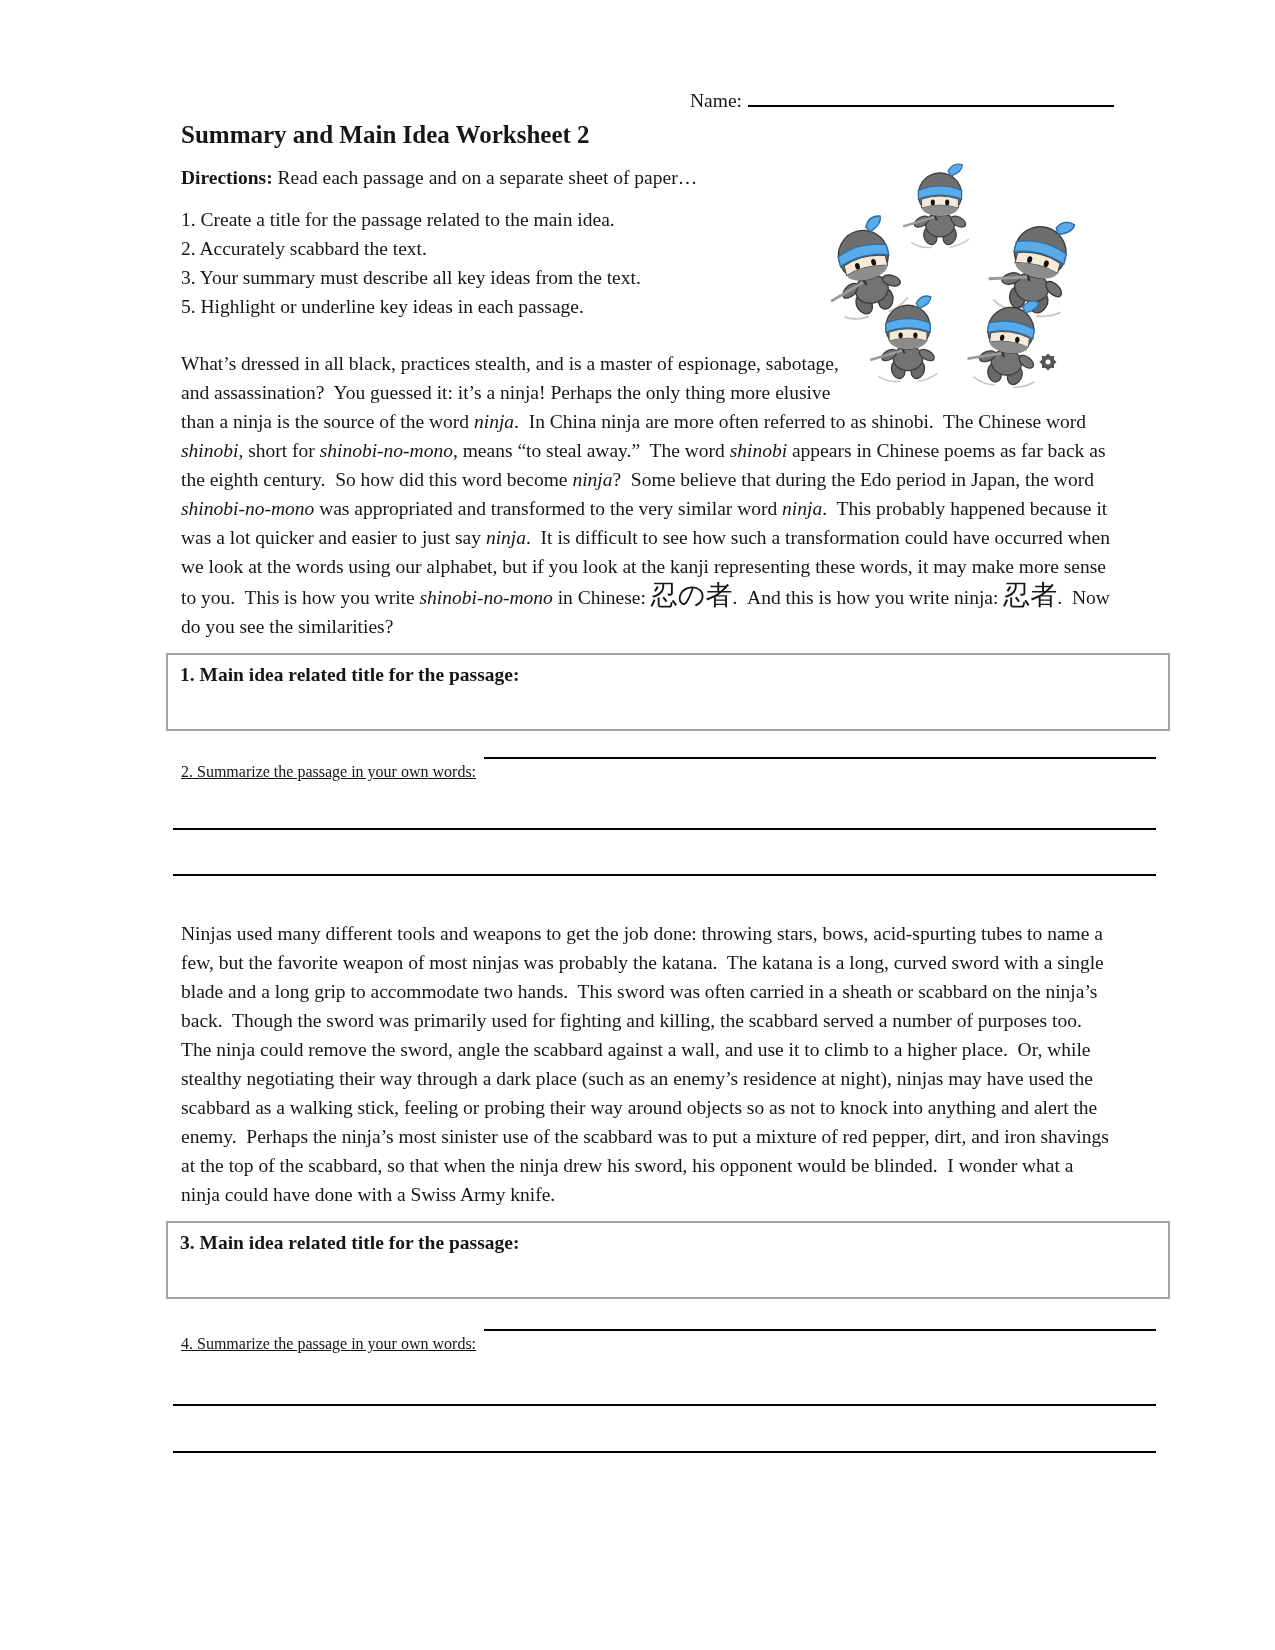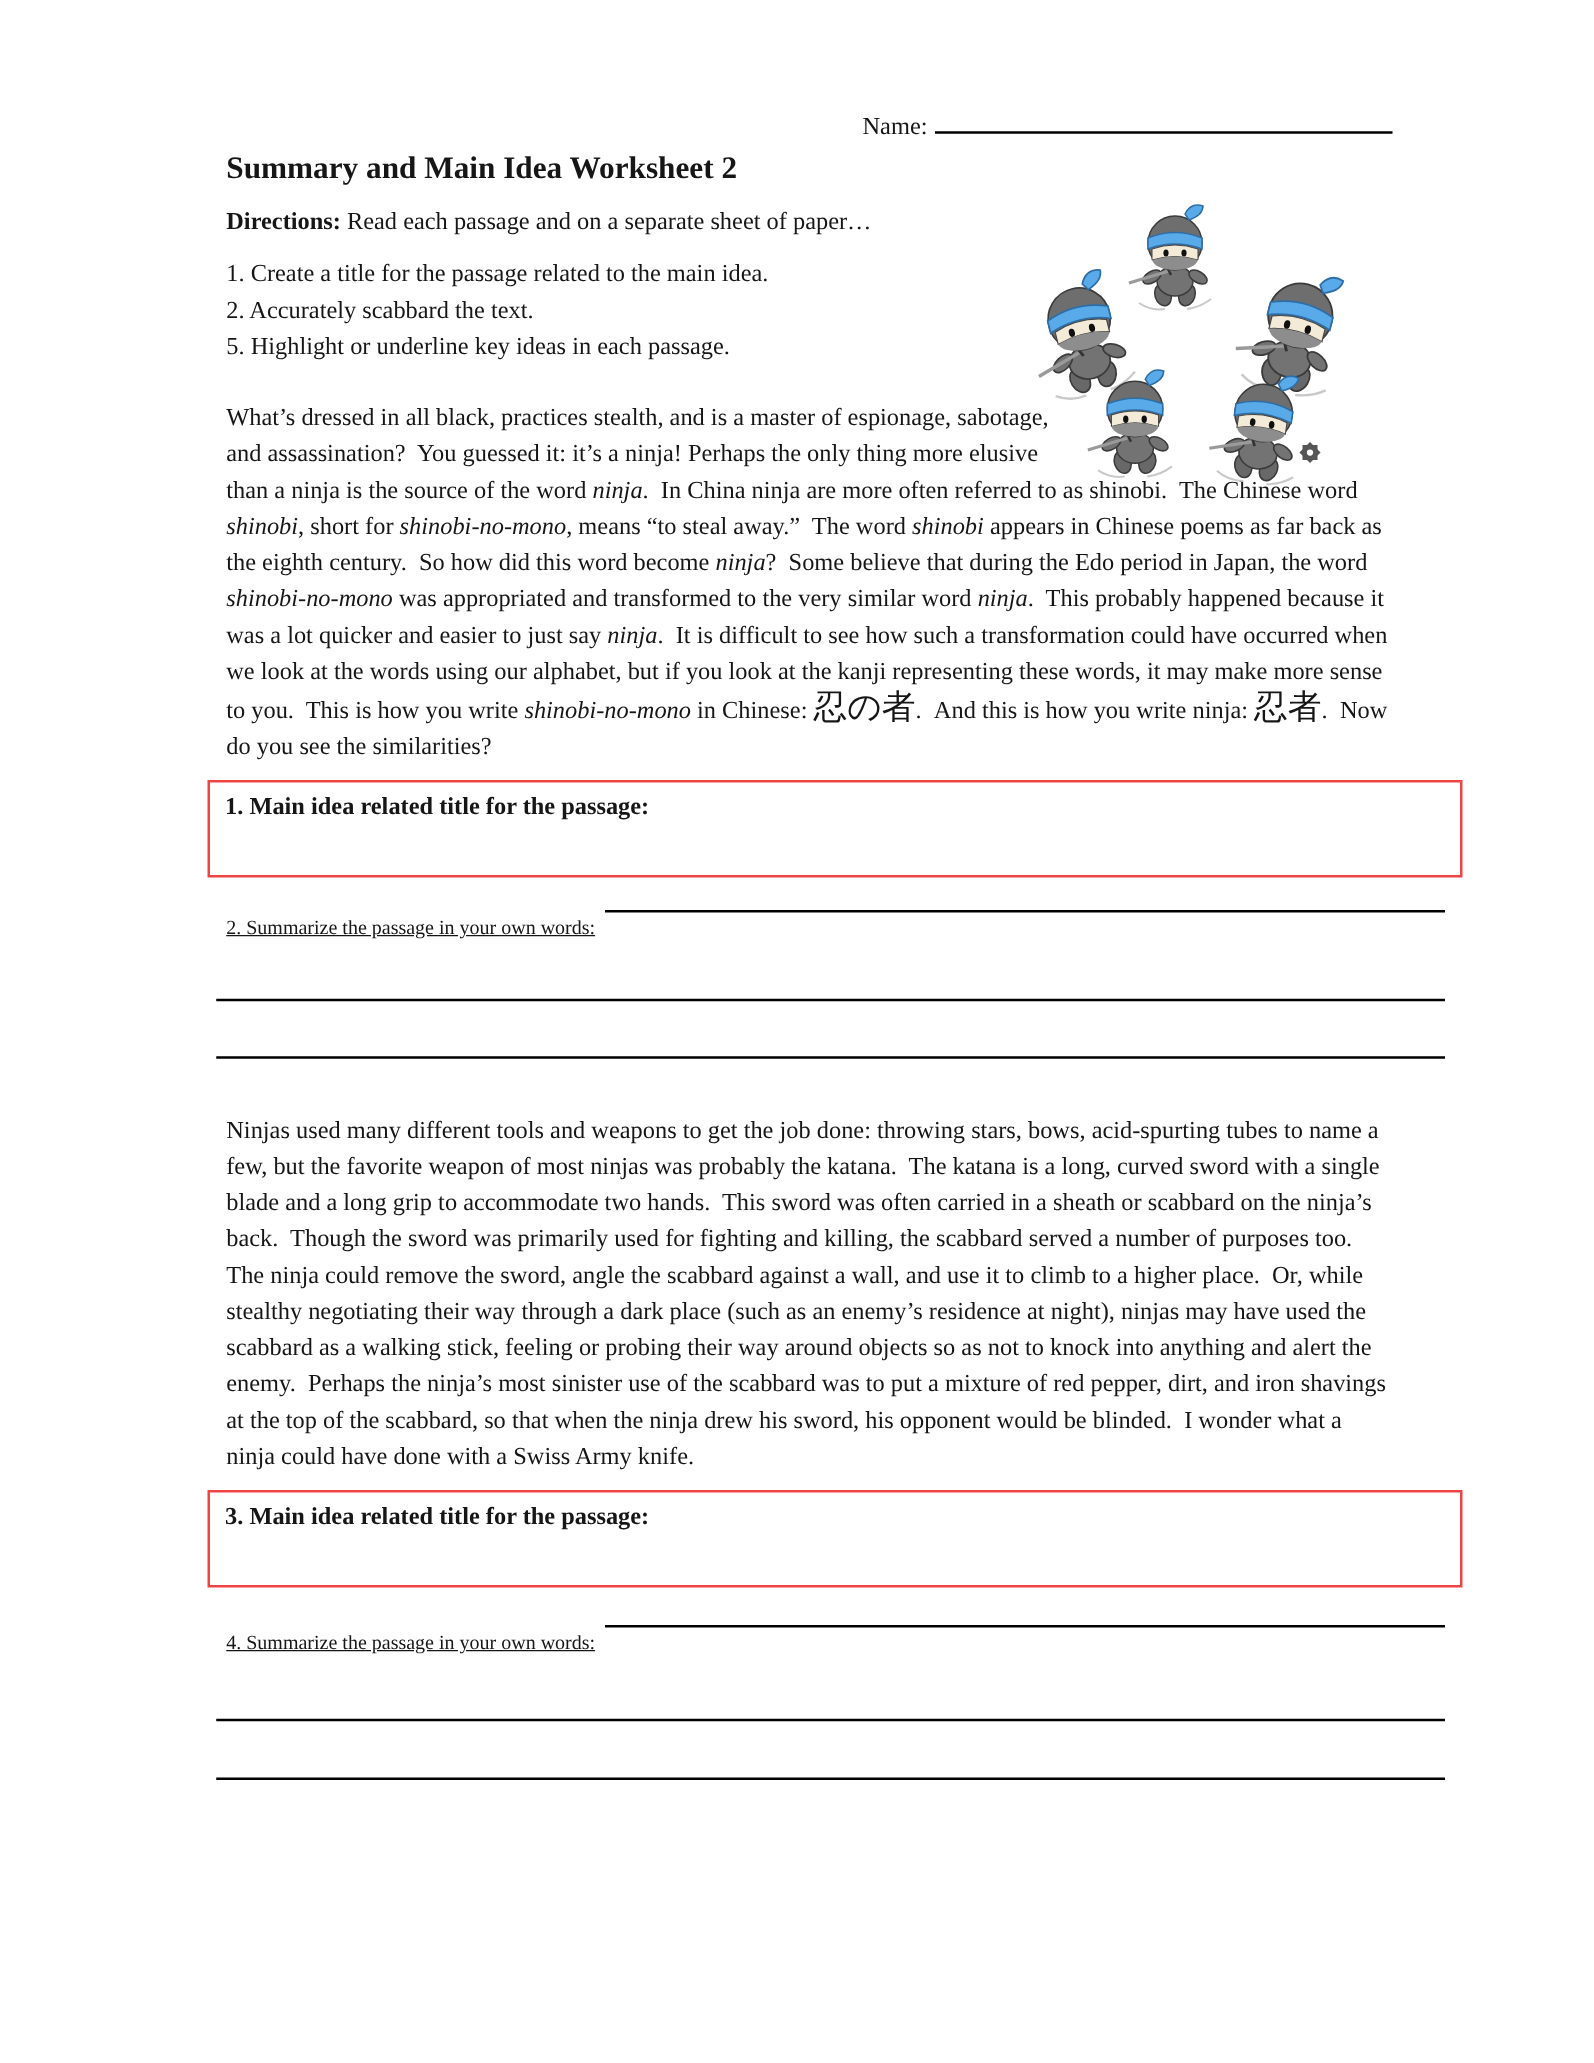--- a/index.html
+++ b/index.html
@@ -10,21 +10,21 @@
   .name-row{position:absolute;top:90px;left:690px;font-size:19.5px;white-space:nowrap;}
   .name-underline{display:inline-block;width:366px;height:15px;border-bottom:2px solid #000;margin-left:6px;}
   h1.title{font-size:25px;line-height:30px;font-weight:bold;margin:120px 0 0 0;}
   .directions{font-size:19.5px;line-height:27px;margin:14px 0 0 0;}
   ol.instructions{list-style:none;margin:14px 0 0 0;padding:0;font-size:19.5px;line-height:29px;}
   .passage{font-size:19.5px;line-height:29px;margin:28px 0 0 0;padding-right:59px;
            white-space:pre-wrap;}
   .passage.p2{margin-top:43px;}
   .float-spacer{float:right;width:258px;height:58px;}
   .kanji{font-size:27px;line-height:1;font-family:"DejaVu Sans",sans-serif;}
-  .answer-box{border:2px solid #ef4444;height:58px;padding:8px 12px;margin:12px 0 0 -15px;}
+  .answer-box{border:2px solid #a3a3a3;height:58px;padding:8px 12px;margin:12px 0 0 -15px;}
   .box-label{font-weight:bold;font-size:19.5px;line-height:24px;}
   .q-row{display:flex;align-items:flex-start;font-size:16px;line-height:29px;margin:26px 0 0 0;text-decoration:underline;}
   .q-row.q4{margin-top:30px;}
   .q-row .qline{flex:1;border-bottom:2px solid #000;margin:0 14px 4px 8px;height:0;}
   .write-line{height:0;border-bottom:2px solid #000;margin:42px 14px 0 -8px;}
   .wl2{margin-top:44px;}
   .wl3{margin-top:46px;}
   .wl4{margin-top:45px;}
   .ninja-figure{position:absolute;left:812px;top:158px;width:280px;height:240px;margin:0;}
   .ninja-figure svg{display:block;}
@@ -75,20 +75,21 @@
 
   <div class="content">
 
     <h1 class="title">Summary and Main Idea Worksheet 2</h1>
 
     <p class="directions"><b>Directions:</b><span> Read each passage and on a separate sheet of paper…</span></p>
 
     <ol class="instructions">
       <li><span>1.</span> <span>Create a title for the passage related to the main idea.</span><b></b><span></span></li>
       <li><span>2.</span> <span>Accurately scabbard the text.</span><b></b><span></span></li>
+      <li><span>3.</span> <span>Your summary must describe all key ideas from the text.</span><b></b><span></span></li>
       <li><span>5.</span> <span>Highlight or underline key ideas in each passage.</span><b></b><span></span></li>
     </ol>
 
     <p class="passage"><span class="float-spacer"></span>What’s dressed in all black, practices stealth, and is a master of espionage, sabotage, and assassination?  You guessed it: it’s a ninja! Perhaps the only thing more elusive than a ninja is the source of the word <i>ninja</i>.  In China ninja are more often referred to as shinobi.  The Chinese word <i>shinobi</i>, short for <i>shinobi-no-mono</i>, means “to steal away.”  The word <i>shinobi</i> appears in Chinese poems as far back as the eighth century.  So how did this word become <i>ninja</i>?  Some believe that during the Edo period in Japan, the word <i>shinobi-no-mono</i> was appropriated and transformed to the very similar word <i>ninja</i>.  This probably happened because it was a lot quicker and easier to just say <i>ninja</i>.  It is difficult to see how such a transformation could have occurred when we look at the words using our alphabet, but if you look at the kanji representing these words, it may make more sense to you.  This is how you write <i>shinobi-no-mono</i> in Chinese: <span class="kanji">忍の者</span>.  And this is how you write ninja: <span class="kanji">忍者</span>.  Now do you see the similarities?</p>
 
     <div class="answer-box">
       <span class="box-label">1. Main idea related title for the passage:</span>
     </div>
 
     <div class="q-row">

